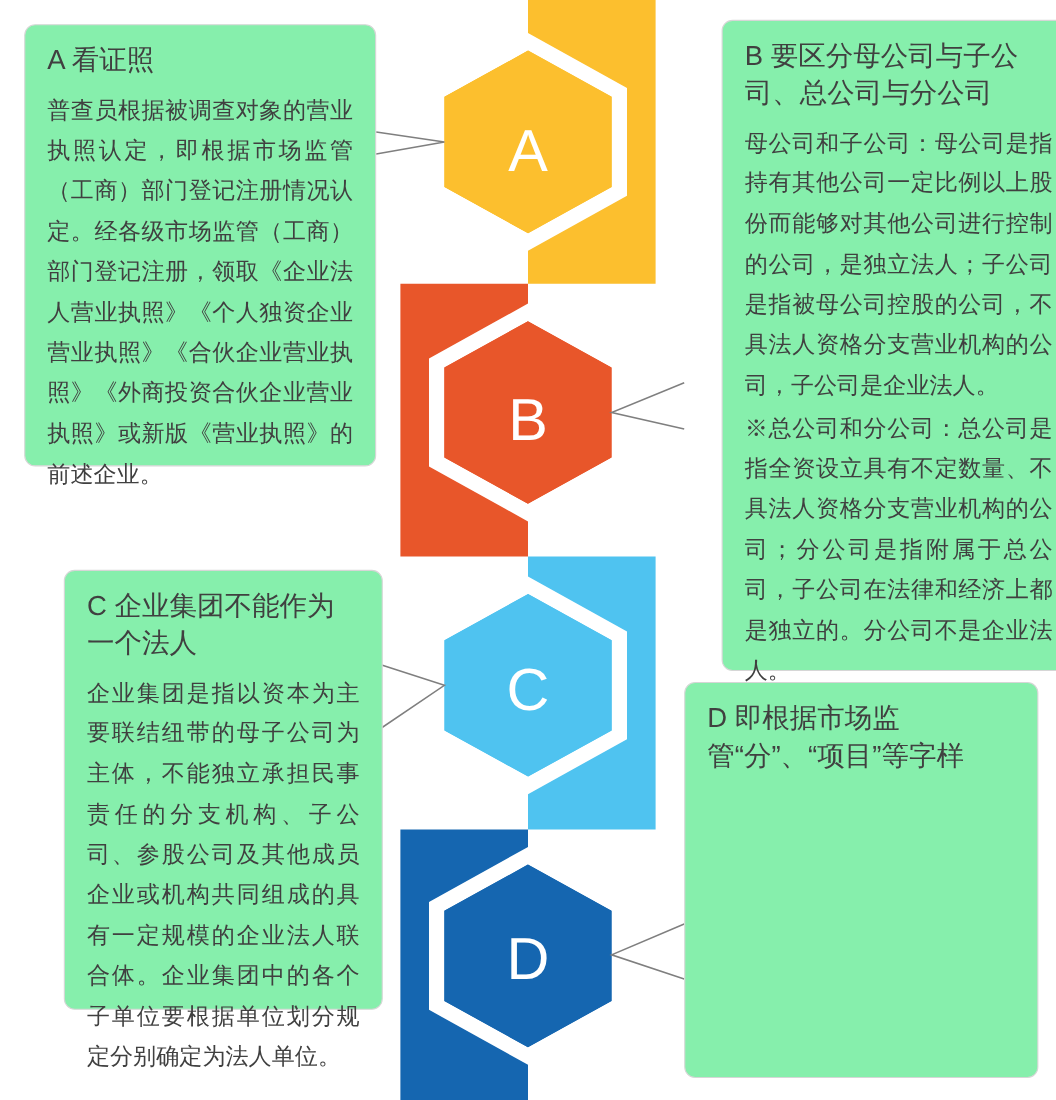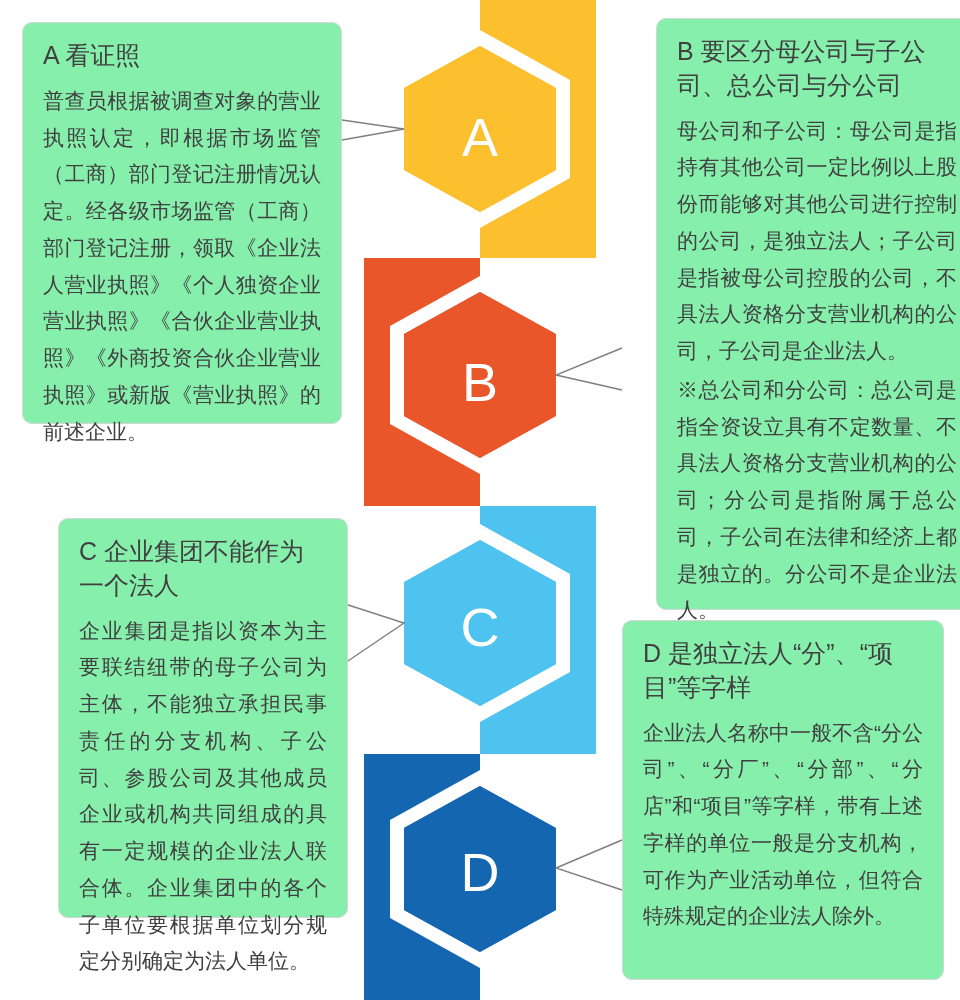--- a/index.html
+++ b/index.html
@@ -164,19 +164,16 @@
   </div>
 
   <div class="card" id="card-c">
     <h2 class="card-title">C 企业集团不能作为一个法人</h2>
     <div class="card-body">
       <p>企业集团是指以资本为主要联结纽带的母子公司为主体，不能独立承担民事责任的分支机构、子公司、参股公司及其他成员企业或机构共同组成的具有一定规模的企业法人联合体。企业集团中的各个子单位要根据单位划分规定分别确定为法人单位。</p>
     </div>
   </div>
 
   <div class="card" id="card-d">
-    <h2 class="card-title">D 是独立法人“分”、“项目”等字样</h2>
-    <div class="card-body">
-      <p>企业法人名称中一般不含“分公司”、“分厂”、“分部”、“分店”和“项目”等字样，带有上述字样的单位一般是分支机构，可作为产业活动单位，但符合特殊规定的企业法人除外。</p>
-    </div>
+    <h2 class="card-title">D 即根据市场监管“分”、“项目”等字样</h2>
   </div>
 
 </div>
 
 </body></html>

